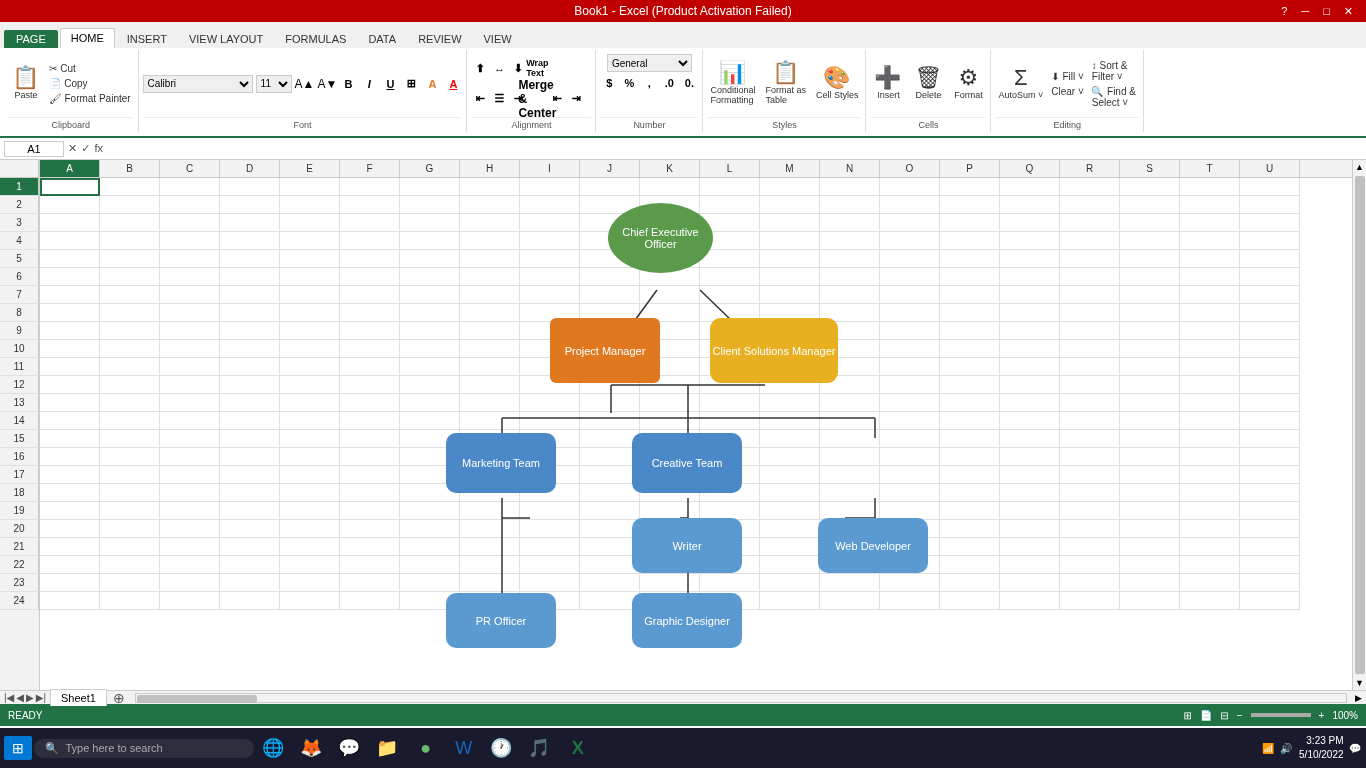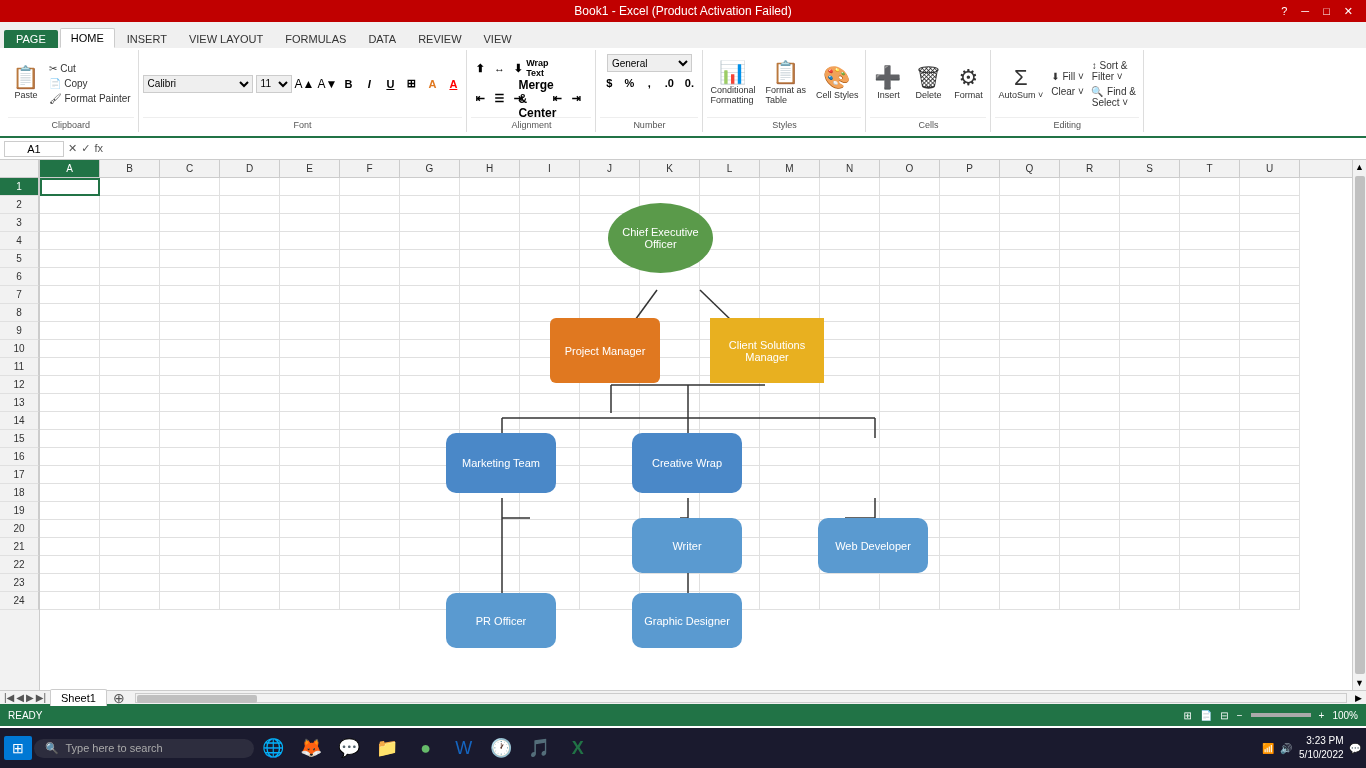--- a/index.html
+++ b/index.html
@@ -333,22 +333,22 @@
       height: 70px;
     }
     .node-pm {
       background: #e07820;
       border-radius: 6px;
       width: 110px;
       height: 65px;
     }
     .node-csm {
       background: #e8b020;
-      border-radius: 0;
-      width: 114px;
+      border-radius: 11px;
+      width: 128px;
       height: 65px;
     }
     .node-team {
       background: #4a88c8;
       border-radius: 10px;
       width: 110px;
       height: 60px;
     }
     .node-role {
       background: #5a9ad0;
@@ -1188,21 +1188,21 @@
 
       <div class="org-node node-csm" style="left:670px;top:140px;">
         <span>Client Solutions Manager</span>
       </div>
 
       <div class="org-node node-team" style="left:406px;top:255px;">
         <span>Marketing Team</span>
       </div>
 
       <div class="org-node node-team" style="left:592px;top:255px;">
-        <span>Creative Wrap</span>
+        <span>Creative Team</span>
       </div>
 
 
 
       <div class="org-node node-role" style="left:592px;top:340px;">
         <span>Writer</span>
       </div>
 
       <div class="org-node node-role" style="left:778px;top:340px;">
         <span>Web Developer</span>

